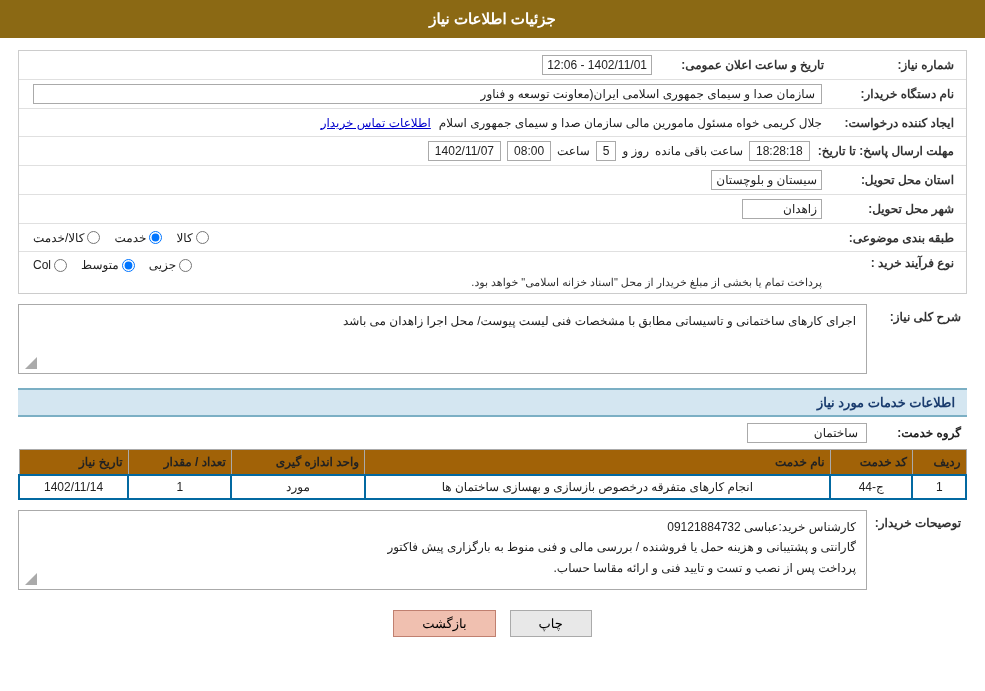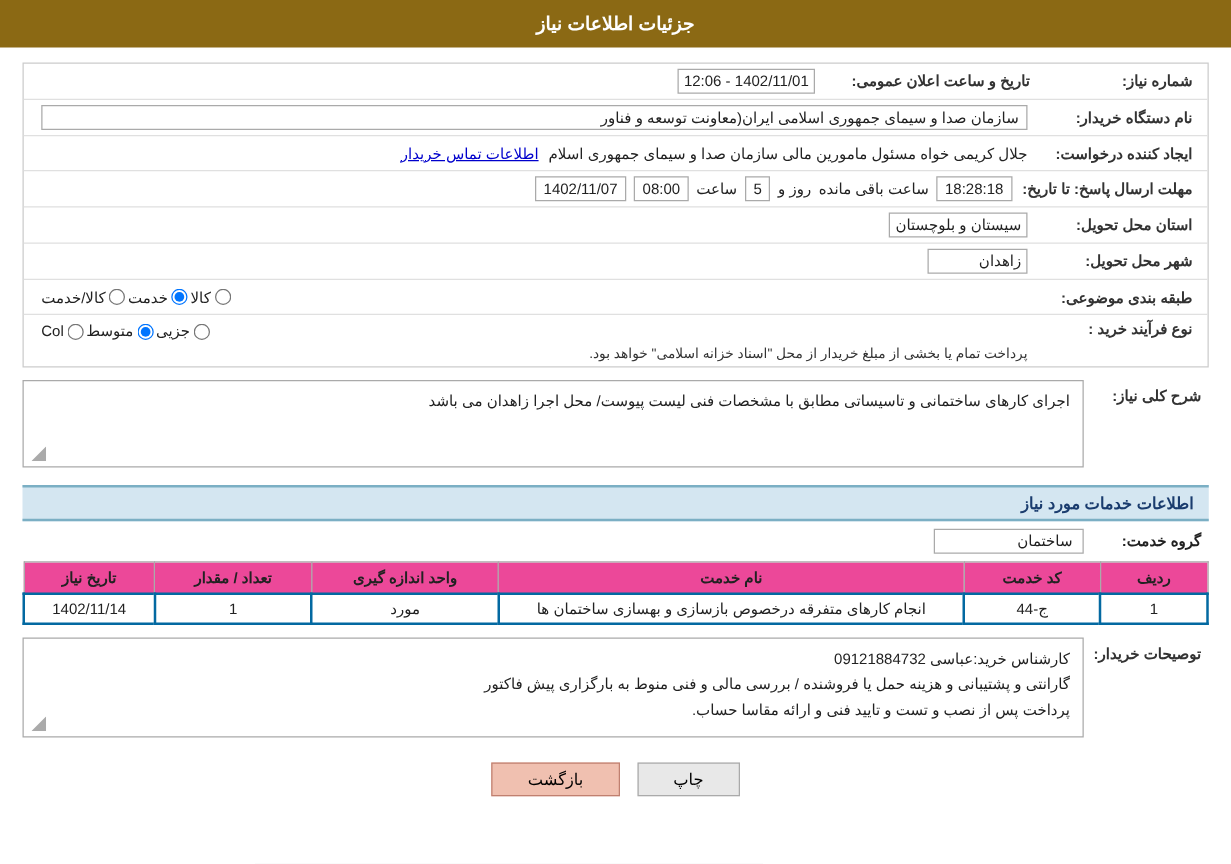--- a/index.html
+++ b/index.html
@@ -81,21 +81,21 @@
       flex-wrap: wrap;
     }
     .small-box {
       border: 1px solid #aaa;
       padding: 2px 6px;
       background: #fff;
       display: inline-block;
     }
     .radio-group {
       display: flex;
-      gap: 2px;
+      gap: 14px;
       flex-direction: row-reverse;
     }
     .radio-item {
       display: flex;
       align-items: center;
       gap: 3px;
     }
     .section-title {
       background: #d4e6f1;
       border-top: 2px solid #7bafc4;
@@ -124,24 +124,24 @@
       background: #fff;
       padding: 2px 8px;
       min-width: 120px;
     }
     table {
       width: 100%;
       border-collapse: collapse;
       margin-top: 4px;
     }
     th {
-      background: #ec4899;
-      border: 1px solid #aaa;
-      padding: 5px 24px;
-      text-align: center;
+      background: #a16207;
+      border: 1px solid #aaa;
+      padding: 5px 5px;
+      text-align: right;
       font-weight: bold;
       font-size: 12px;
     }
     td {
       border: 2px solid #0369a1;
       padding: 4px 8px;
       text-align: center;
       font-size: 12px;
     }
     .description-box {

